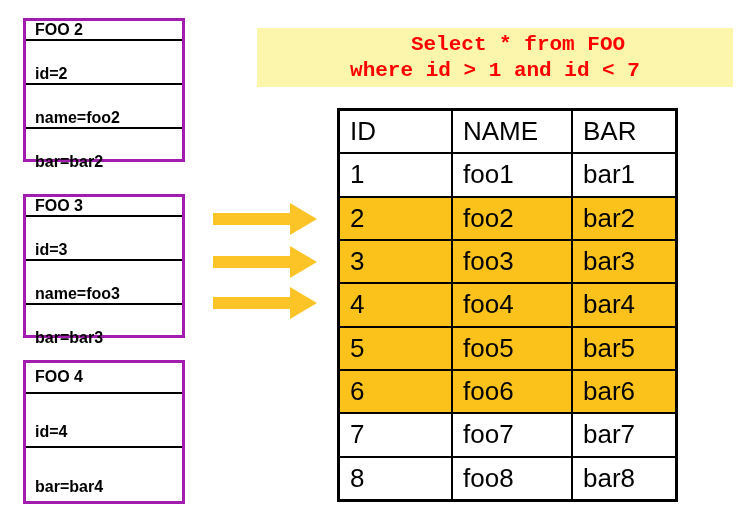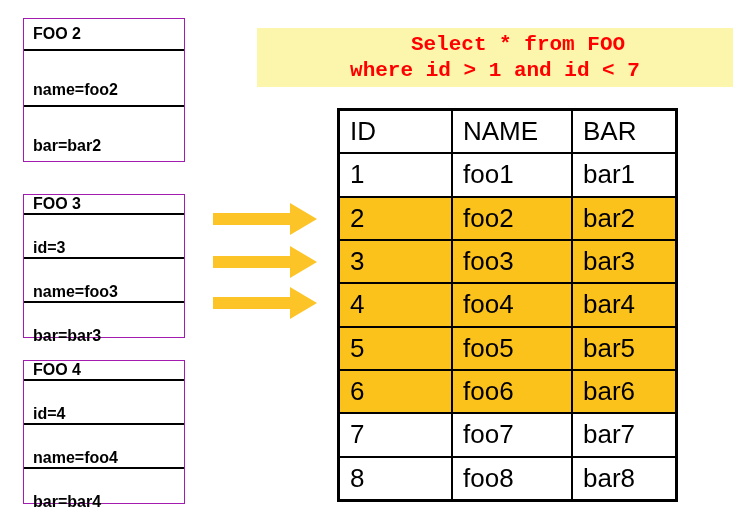--- a/index.html
+++ b/index.html
@@ -4,21 +4,21 @@
 <style>
   html, body { margin:0; padding:0; background:#ffffff; }
   .canvas {
     position:relative; width:750px; height:521px; background:#ffffff;
     font-family:"Liberation Sans", sans-serif; overflow:hidden;
   }
 
   
   .record-box {
     position:absolute; left:23px; width:162px; height:144px;
-    border:1px solid #a21caf; background:#fff; box-sizing:border-box;
+    border:3px solid #a21caf; background:#fff; box-sizing:border-box;
     display:flex; flex-direction:column;gap:24px;
   }
   .rb-row {
     flex:1; display:flex; align-items:center;
     padding-left:9px; font-size:16px; font-weight:bold; color:#000;
     border-bottom:2px solid #000; box-sizing:border-box; white-space:nowrap;
   }
   .rb-row:last-child { border-bottom:none; }
 
   
@@ -53,35 +53,35 @@
   .c2 { width:120px; }
   .c3 { flex:1; }
 </style>
 </head>
 <body>
 
 <div class="canvas">
 
   <div class="record-box" style="top:18px">
     <div class="rb-row">FOO 2</div>
+    <div class="rb-row">id=2</div>
     <div class="rb-row">name=foo2</div>
     <div class="rb-row">bar=bar2</div>
   </div>
 
   <div class="record-box" style="top:194px">
     <div class="rb-row">FOO 3</div>
     <div class="rb-row">id=3</div>
     <div class="rb-row">name=foo3</div>
     <div class="rb-row">bar=bar3</div>
   </div>
 
   <div class="record-box" style="top:360px">
     <div class="rb-row">FOO 4</div>
     <div class="rb-row">id=4</div>
-    <div class="rb-row">name=foo4</div>
     <div class="rb-row">bar=bar4</div>
   </div>
 
   <div class="query-box" style="background: rgb(252, 246, 173); color: rgb(255, 0, 0);">
     <div class="q-line q1">Select * from FOO</div>
     <div class="q-line q2">where id &gt; 1 and id &lt; 7</div>
   </div>
 
   <svg class="arrow" style="top:203px" viewBox="0 0 104 32">
     <polygon points="0,10 77,10 77,0 104,16 77,32 77,22 0,22" fill="#FDC428"></polygon>

